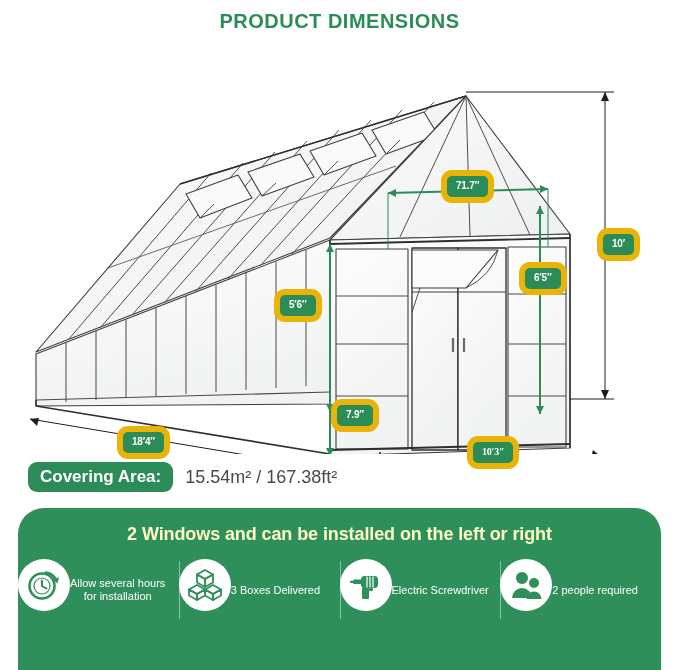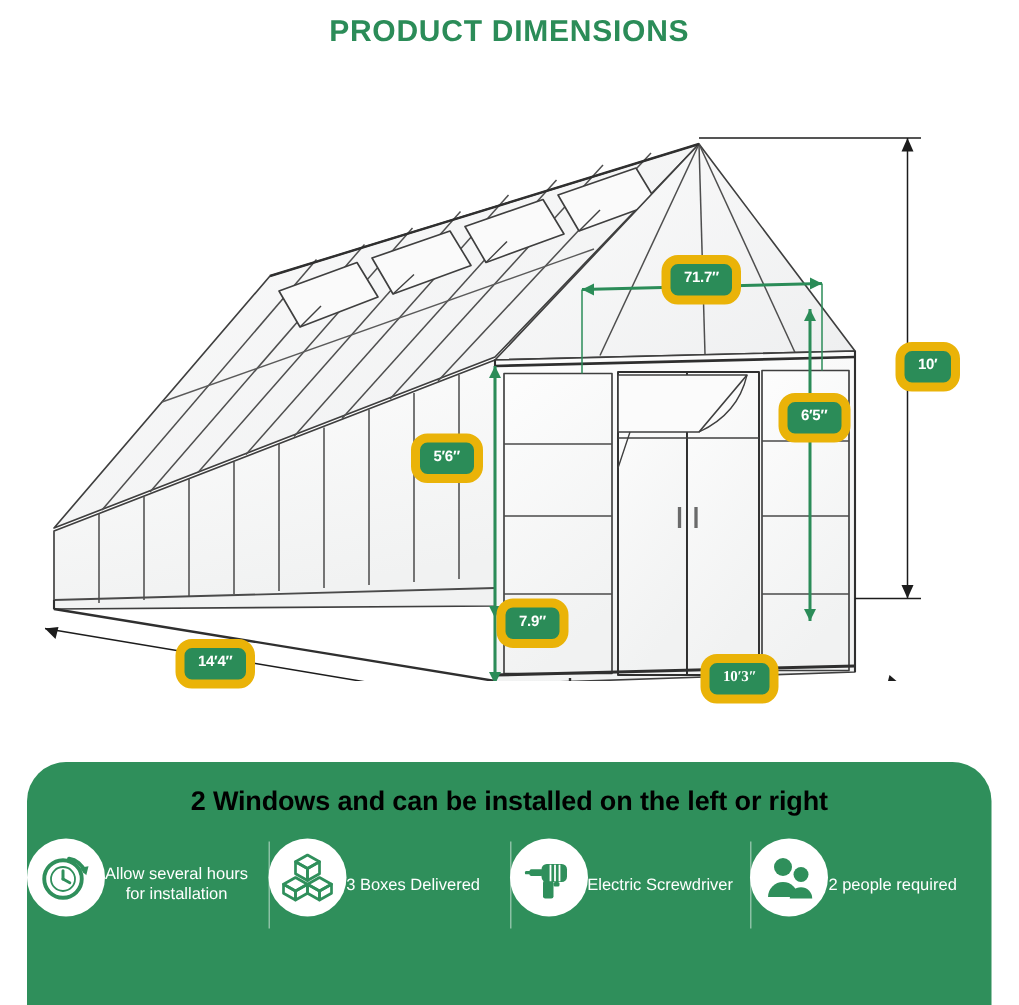--- a/index.html
+++ b/index.html
@@ -61,21 +61,21 @@
 
   
   .panel {
     position: absolute; left: 18px; top: 508px;
     width: 643px; height: 162px;
     background: #2f8f5b;
     border-radius: 26px 26px 0 0;
   }
   .panel-head {
     width: 100%; text-align: center;
-    color: #000000; font-weight: bold;
+    color: #fef9c3; font-weight: bold;
     font-size: 18px; line-height: 22px;
     padding-top: 15px;
     letter-spacing: -0.1px;
   }
   .features {
     display: flex; width: 100%;
     margin-top: 14px;
   }
   .feature {
     flex: 1 1 25%;
@@ -271,25 +271,29 @@
     <div class="badge" style="left:441px; top:126px;">71.7″</div>
 
     <div class="badge" style="left:519px; top:218px;">6′5″</div>
 
     <div class="badge" style="left:597px; top:184px;">10′</div>
 
     <div class="badge" style="left:274px; top:245px;">5′6″</div>
 
     <div class="badge" style="left:331px; top:332px;margin-top:23px;">7.9″</div>
 
-    <div class="badge" style="left:117px; top:382px;">14′4″</div>
+    <div class="badge" style="left:117px; top:382px;">18′4″</div>
 
     <div class="badge" style="left:467px; top:392px;font-family:Liberation Serif, serif;">10′3″</div>
   </div>
 
+  <div class="area-row">
+    <div class="area-chip">Covering Area:</div>
+    <div class="area-val">15.54m² / 167.38ft²</div>
+  </div>
 
   <div class="panel">
     <div class="panel-head">2 Windows and can be installed on the left or right</div>
 
     <div class="features">
 
       <div class="feature">
         <div class="circle">
           <svg width="36" height="36" viewBox="0 0 36 36">
             <circle cx="16" cy="19" r="12.5" fill="none" stroke="#2f8f5b" stroke-width="2.6"></circle>

